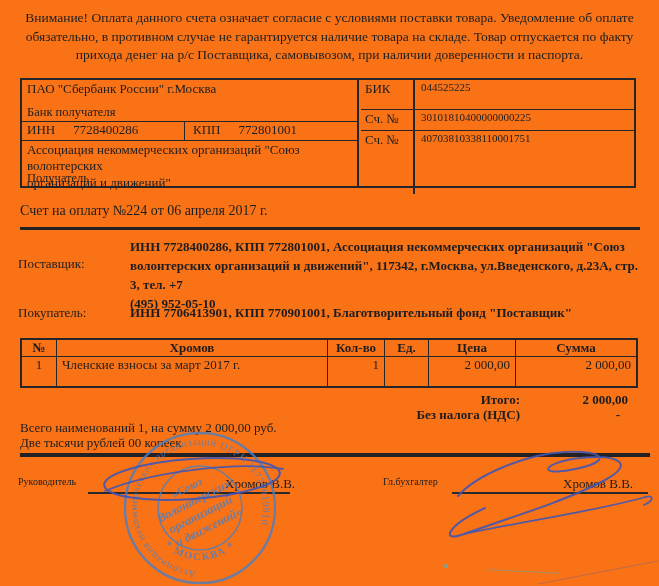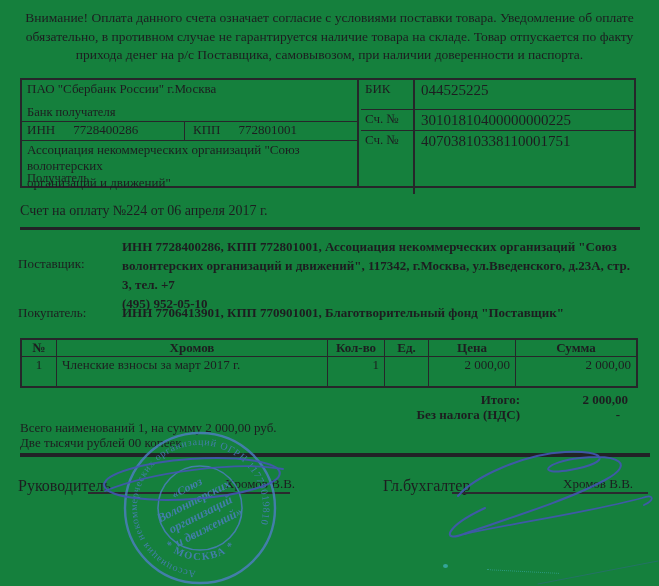--- a/index.html
+++ b/index.html
@@ -1,19 +1,19 @@
 <!DOCTYPE html>
 <html lang="ru"><head>
 <meta charset="utf-8">
 <style>
   html,body { margin:0; padding:0; }
   body { background:#e9e9e7; font-family:"Liberation Serif","DejaVu Serif",serif; }
   .doc {
     position:relative; width:659px; height:586px; margin:0 auto;
-    background:#15803d; color:#1d1d20; overflow:hidden;
+    background:#f97316; color:#1d1d20; overflow:hidden;
     font-size:13px; line-height:1.25;
   }
   .abs { position:absolute; }
   .b { font-weight:normal; }
   .right { text-align:right; }
 
   
   .notice { left:24px; top:9px; width:611px; text-align:center; font-size:13.5px; line-height:18.5px; }
 
   
@@ -22,35 +22,35 @@
   .bcell { position:relative; box-sizing:border-box; padding:1px 5px; }
   .row-bank { height:42px; border-bottom:1.5px solid #26262a; }
   .row-innkpp { height:18px; border-bottom:1.5px solid #26262a; display:flex; }
   .row-recipient { height:46px; }
   .innc { width:163px; border-right:1.5px solid #26262a; box-sizing:border-box; padding:0 5px; }
   .kppc { flex:1; padding:0 8px; box-sizing:border-box; }
   .sublabel { position:absolute; left:5px; bottom:0px; font-size:12.5px; }
   .rcol { position:absolute; left:339px; top:0; right:0; height:100%; }
   .rrow { display:flex; box-sizing:border-box; }
   .rrow .lab { width:54px; border-right:2px solid #26262a; box-sizing:border-box; padding:1px 4px; }
-  .rrow .val { flex:1; padding:1px 6px; box-sizing:border-box; font-size:15px; }
+  .rrow .val { flex:1; padding:1px 6px; box-sizing:border-box; font-size:11px; }
   .rr1 { height:30px; border-bottom:1.5px solid #26262a; }
   .rr2 { height:21px; border-bottom:1.5px solid #26262a; }
   .rr3 { height:63px; }
   .num-gap { display:inline-block; width:18px; }
 
   
   .invoice-title { left:20px; top:202px; font-size:14px; }
   .rule { background:#222226; }
   .rule-top { left:20px; top:227px; width:620px; height:3px; }
   .rule-bottom { left:20px; top:453px; width:630px; height:3.5px; }
 
   
   .party-label { left:18px; font-size:13px; }
-  .party-lines { left:122px; width:515px; font-weight:bold; font-size:13px; line-height:19px; }
+  .party-lines { left:130px; width:515px; font-weight:bold; font-size:13px; line-height:19px; }
 
   
   .itable { left:20px; top:338px; width:618px; border:2px solid #26262a; box-sizing:border-box; }
   .itable .trow { display:flex; }
   .itable .hrow { border-bottom:1.5px solid #26262a; font-weight:bold; }
   .icell { border-right:1.5px solid #26262a; box-sizing:border-box; padding:0 5px; overflow:hidden; }
   .icell:last-child { border-right:none; }
   .c-num { width:35px; text-align:center; }
   .c-item { width:271px; }
   .c-qty { width:57px; }
@@ -60,21 +60,21 @@
   .hrow .icell { text-align:center; }
   .drow .icell { height:29px; }
   .drow .c-qty, .drow .c-price, .drow .c-sum { text-align:right; }
 
   
   .tot { font-weight:bold; font-size:13px; }
   .sumline { left:20px; top:420px; font-size:13px; }
   .words { left:20px; top:435px; font-size:13px; }
 
   
-  .sig-label { font-size:16px;text-align:center; }
+  .sig-label { font-size:10px;text-align:center; }
   .sig-line { height:1.6px; background:#2a2a2e; }
   .sig-name { font-size:13px; }
 
   
   .stamp-svg, .ink-svg { position:absolute; pointer-events:none; }
   .teal-dot { left:443px; top:564px; width:5px; height:4px; border-radius:50%; background:#45b8cc; opacity:.65; }
   .teal-dash { left:487px; top:571px; width:72px; border-top:1.6px dotted #45b8cc; opacity:.45; transform:rotate(3deg); }
 </style>
 </head>
 <body>

